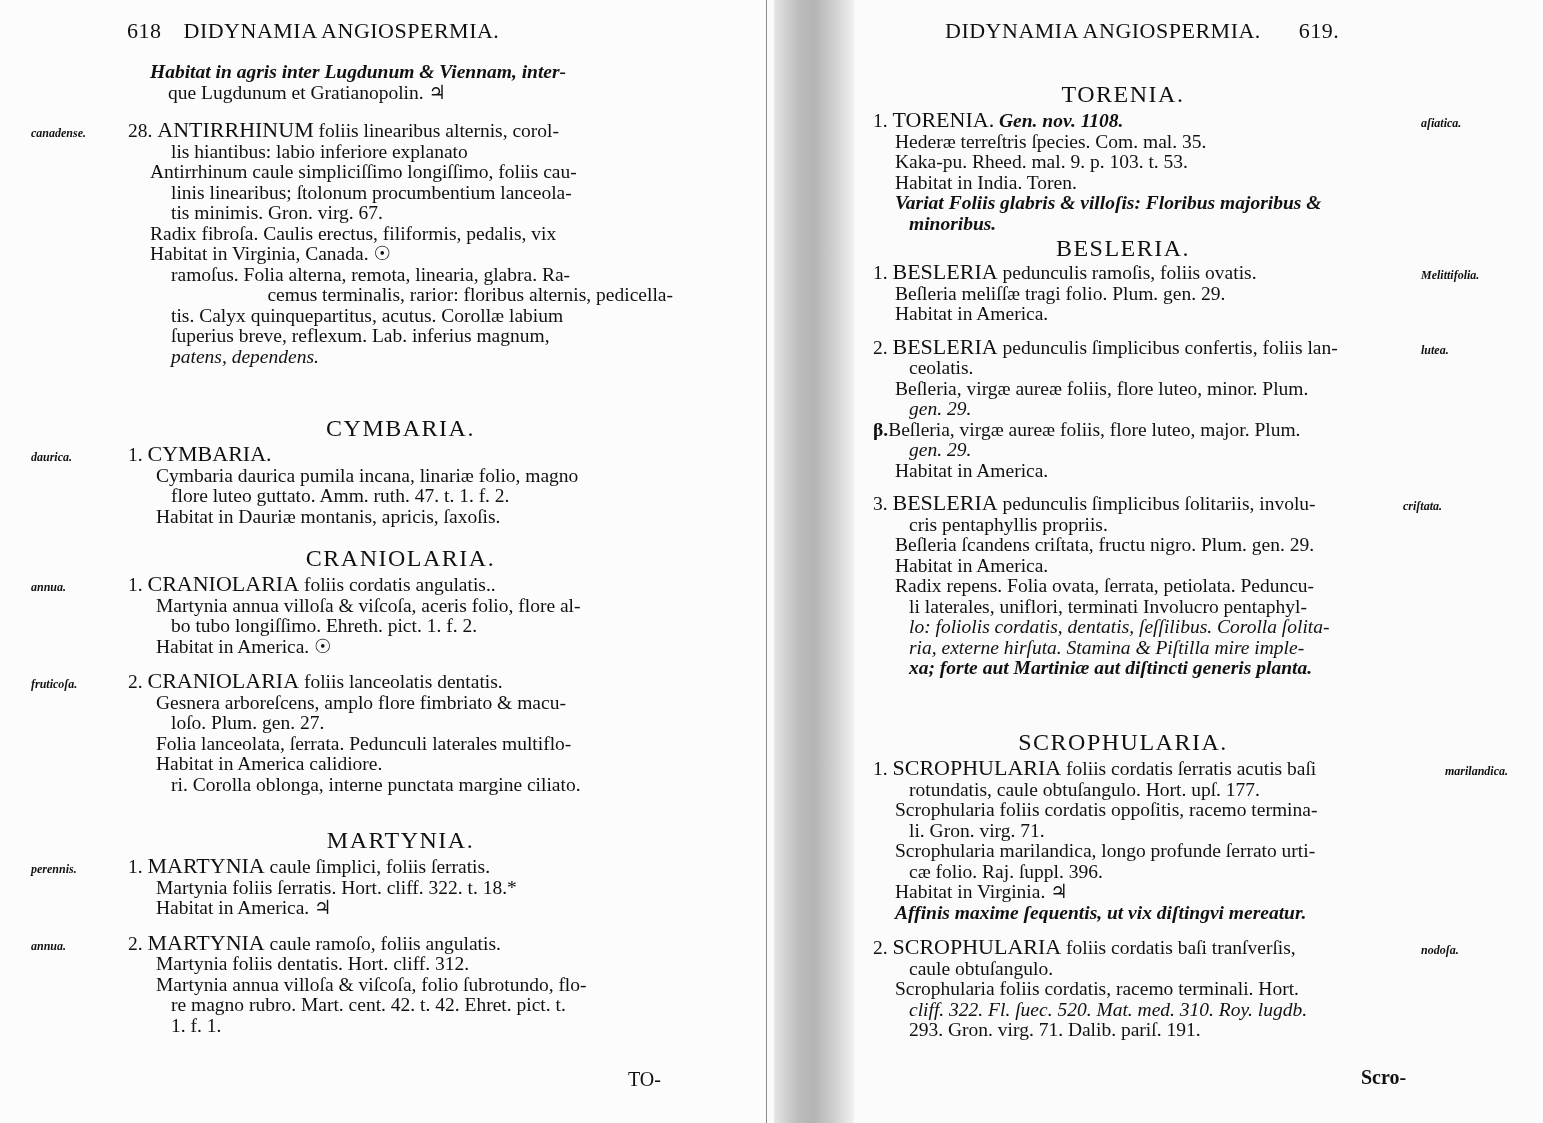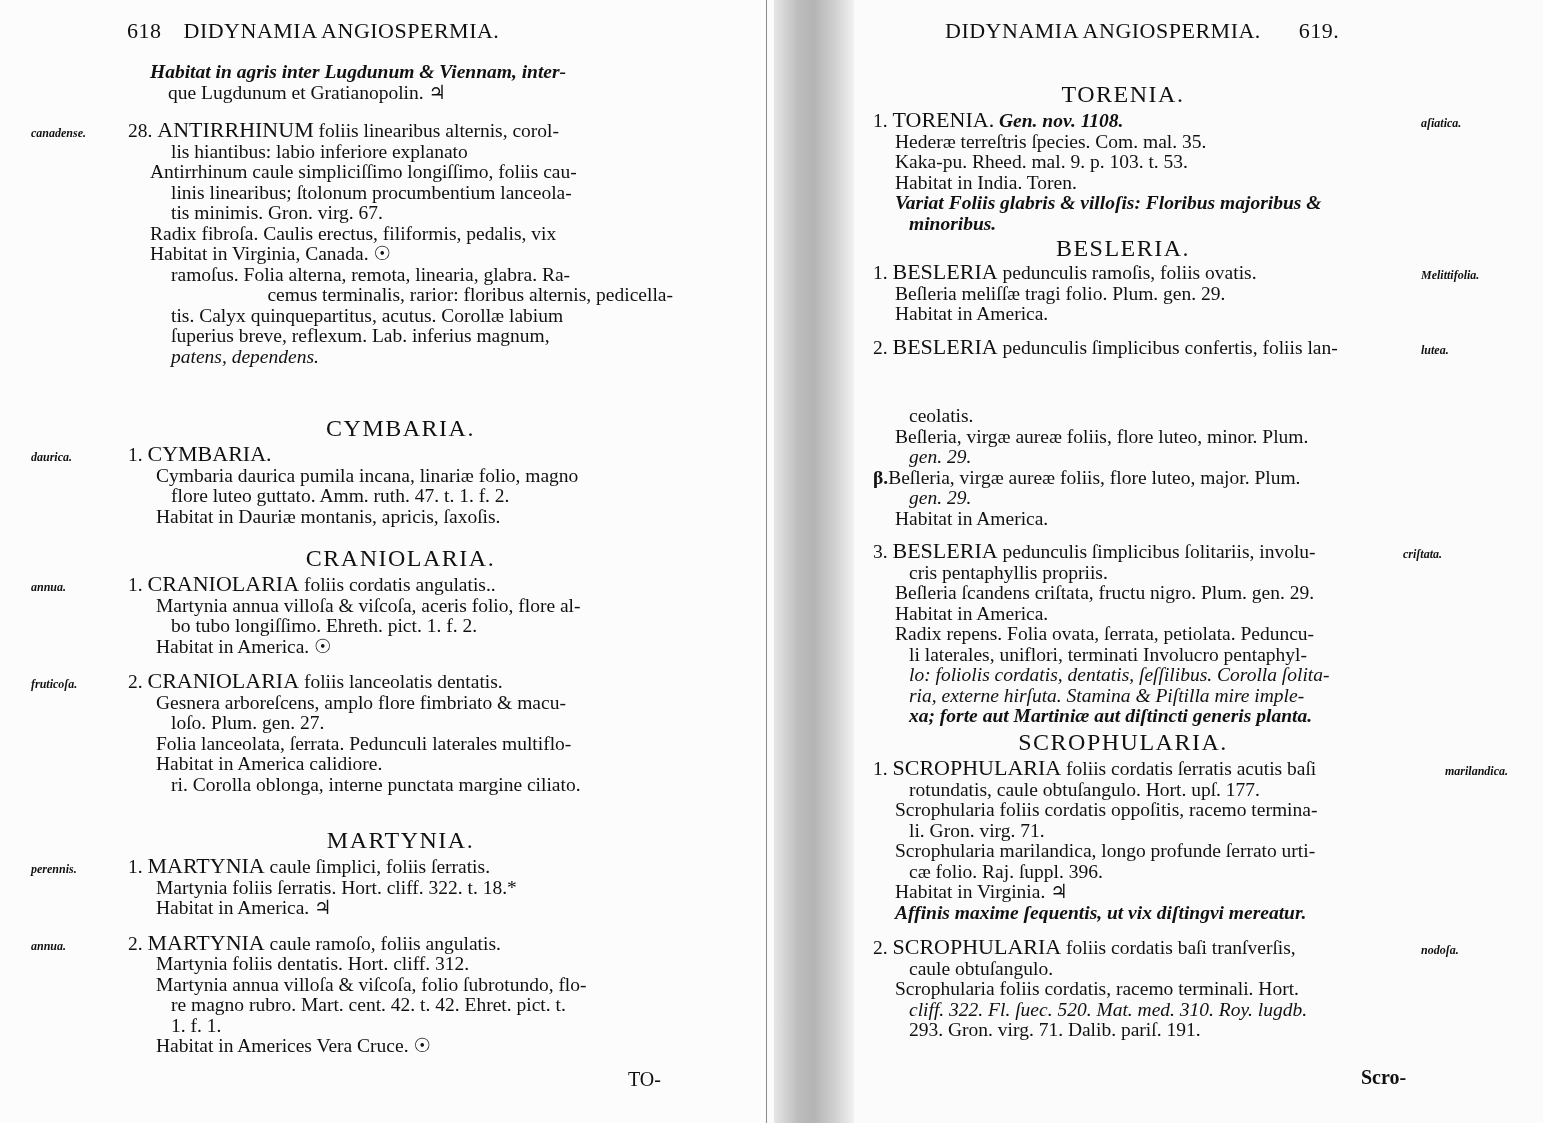--- a/index.html
+++ b/index.html
@@ -116,21 +116,20 @@
         <div class="line" style="padding-left:28px;">Martynia foliis ſerratis. Hort. cliff. 322. t. 18.*</div>
         <div class="line" style="padding-left:28px;">Habitat in America. ♃</div>
       </div>
       <div class="entry" style="margin-top:14px;">
         <span class="margin-note" style="left:-97px; top:6px;">annua.</span>
         <div class="line"><span>2.</span> <span class="caps">MARTYNIA</span> <span>caule ramoſo, foliis angulatis.</span></div>
         <div class="line" style="padding-left:28px;">Martynia foliis dentatis. Hort. cliff. 312.</div>
         <div class="line" style="padding-left:28px;">Martynia annua villoſa &amp; viſcoſa, folio ſubrotundo, flo-</div>
         <div class="line" style="padding-left:43px;">re magno rubro. Mart. cent. 42. t. 42. Ehret. pict. t.</div>
         <div class="line" style="padding-left:43px;">1. f. 1.</div>
-        <div class="line" style="padding-left:28px;">Habitat in Americes Vera Cruce. ☉</div>
       </div>
     </div>
 
     <div class="catch" style="left:628px; top:1068px;">TO-</div>
   </div>
 
   <div class="gutter-shadow"></div>
   <div class="gutter-line"></div>
 
   <div class="page page-right" style="background:transparent;">
@@ -155,21 +154,21 @@
       <div class="genus" style="padding-right:60px;">BESLERIA.</div>
       <div class="entry" style="margin-top:0px;">
         <span class="margin-note" style="left:548px; top:6px;">Melittifolia.</span>
         <div class="line"><span>1.</span> <span class="caps">BESLERIA</span> <span>pedunculis ramoſis, foliis ovatis.</span></div>
         <div class="line" style="padding-left:22px;">Beſleria meliſſæ tragi folio. Plum. gen. 29.</div>
         <div class="line" style="padding-left:22px;">Habitat in America.</div>
       </div>
       <div class="entry" style="margin-top:12px;">
         <span class="margin-note" style="left:548px; top:6px;">lutea.</span>
         <div class="line"><span>2.</span> <span class="caps">BESLERIA</span> <span>pedunculis ſimplicibus confertis, foliis lan-</span></div>
-        <div class="line" style="padding-left:36px;margin-top:48px;">ceolatis.</div>
+        <div class="line" style="padding-left:36px;">ceolatis.</div>
         <div class="line" style="padding-left:22px;">Beſleria, virgæ aureæ foliis, flore luteo, minor. Plum.</div>
         <div class="line it" style="padding-left:36px;">gen. 29.</div>
         <div class="line"><span style="font-weight:bold;">β.</span><span>Beſleria, virgæ aureæ foliis, flore luteo, major. Plum.</span></div>
         <div class="line it" style="padding-left:36px;">gen. 29.</div>
         <div class="line" style="padding-left:22px;">Habitat in America.</div>
       </div>
       <div class="entry" style="margin-top:12px;">
         <span class="margin-note" style="left:530px; top:6px;">criſtata.</span>
         <div class="line"><span>3.</span> <span class="caps">BESLERIA</span> <span>pedunculis ſimplicibus ſolitariis, involu-</span></div>
         <div class="line" style="padding-left:36px;">cris pentaphyllis propriis.</div>

